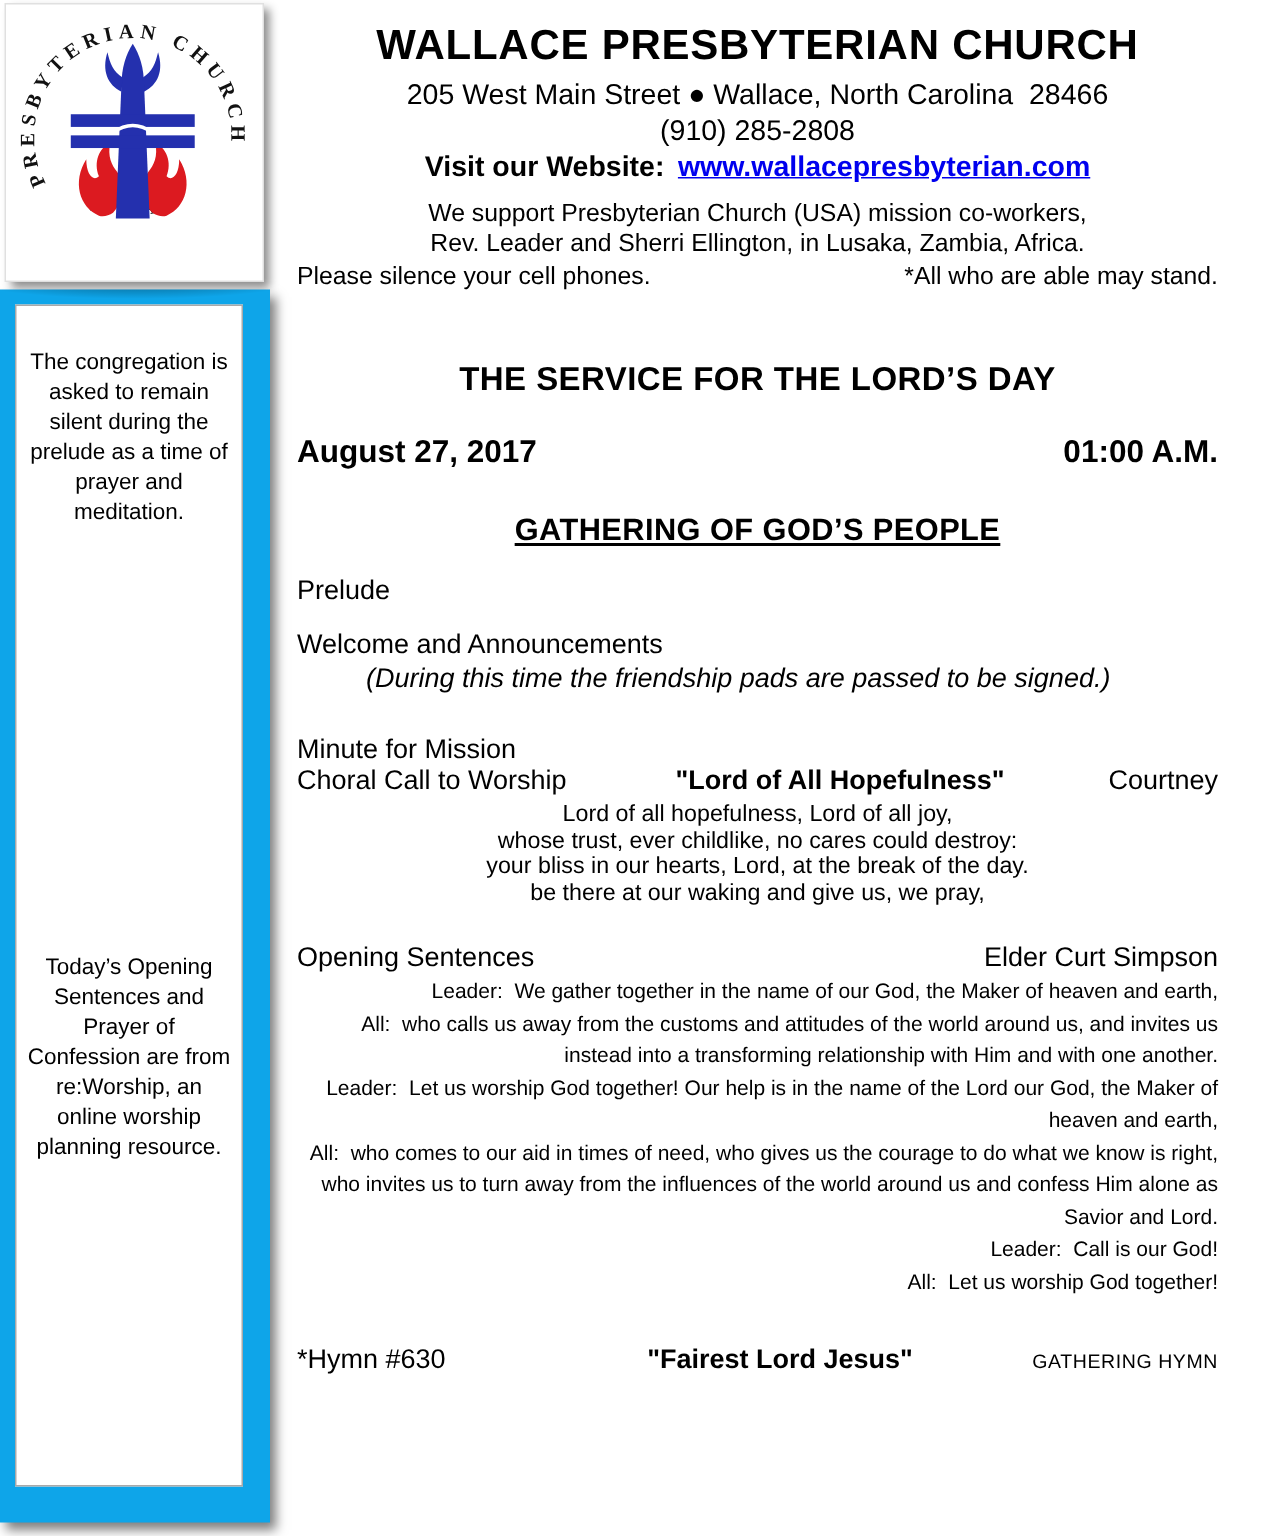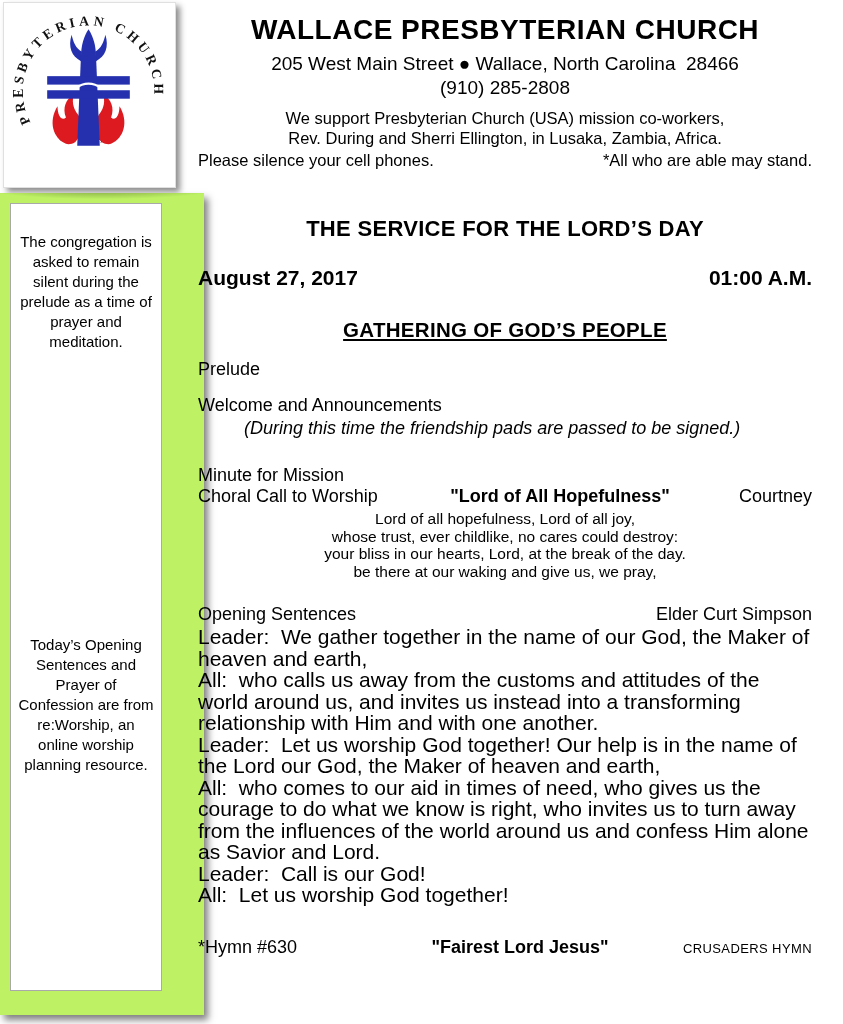--- a/index.html
+++ b/index.html
@@ -11,21 +11,21 @@
   .pre{white-space:pre-wrap;}
 
   
   .logo-card{
     position:absolute;left:3px;top:2px;width:171px;height:184px;background:#fff;
     border:1px solid #e0e0e0;box-shadow:4px 4px 6px rgba(0,0,0,0.45);
   }
   .logo-card svg{display:block;width:169px;height:182px;}
 
   .sidebar-card{
-    position:absolute;left:0;top:193px;width:204px;height:822px;background:#bef264;
+    position:absolute;left:0;top:193px;width:180px;height:822px;background:#0ea5e9;
     box-shadow:4px 5px 7px rgba(0,0,0,0.5);
   }
   .sidebar-card .curl-shadow{
     position:absolute;left:0;top:0;width:100%;height:12px;
     background:radial-gradient(ellipse 90% 160% at 50% -60%, rgba(0,0,0,0.45), rgba(0,0,0,0) 70%);
   }
   .note-box{
     position:absolute;left:10px;top:10px;width:150px;height:786px;
     border:1px solid #a9a9a9;background:#fff;
   }
@@ -59,21 +59,21 @@
   .minute{margin-top:26px;}
 
   .three-col{display:grid;grid-template-columns:205px 1fr 95px;align-items:baseline;font-size:18px;}
   .three-col .mid{text-align:center;font-weight:bold;}
   .three-col .right{text-align:right;}
   .choral-row{}
   .lyrics{margin-top:3px;text-align:center;font-size:15.5px;line-height:17.5px;}
 
   .opening-row{margin-top:24px;display:flex;justify-content:space-between;font-size:18px;}
   .dialogue{margin-top:1px;}
-  .dialogue p{margin:0;font-size:21px;line-height:21.5px;}
+  .dialogue p{margin:0;font-size:14px;line-height:21.5px;text-align:right;}
   .dialogue p.bold{font-weight:normal;}
 
   .hymn-row{margin-top:31px;grid-template-columns:165px 1fr 135px;}
   .hymn-row .right{font-size:13px;letter-spacing:0.4px;}
 </style>
 </head>
 <body>
 
 <div class="logo-card">
   <svg viewBox="0 0 180 190" aria-hidden="true">
@@ -112,23 +112,24 @@
     <div class="note note-1">The congregation is asked to remain silent during the prelude as a time of prayer and meditation.</div>
     <div class="note note-2">Today’s Opening Sentences and Prayer of Confession are from re:Worship, an online worship planning resource.</div>
   </div>
 </div>
 
 <div class="main">
 
   <h1 class="church-name">WALLACE PRESBYTERIAN CHURCH</h1>
   <div class="addr pre">205 West Main Street ● Wallace, North Carolina  28466</div>
   <div class="phone">(910) 285-2808</div>
+  <div class="website"><span>Visit our Website:</span><a href="#">www.wallacepresbyterian.com</a></div>
 
   <div class="mission mission-1">We support Presbyterian Church (USA) mission co-workers,</div>
-  <div class="mission">Rev. During and Sherri Ellington, in Lusaka, Zambia, Africa.</div>
+  <div class="mission">Rev. Leader and Sherri Ellington, in Lusaka, Zambia, Africa.</div>
 
   <div class="notes-row">
     <span>Please silence your cell phones.</span>
     <span>*All who are able may stand.</span>
   </div>
 
   <div class="service-title">THE SERVICE FOR THE LORD’S DAY</div>
 
   <div class="date-row">
     <span>August 27, 2017</span>
@@ -164,16 +165,16 @@
     <p class="pre bold">All:  who calls us away from the customs and attitudes of the world around us, and invites us instead into a transforming relationship with Him and with one another.</p>
     <p class="pre">Leader:  Let us worship God together! Our help is in the name of the Lord our God, the Maker of heaven and earth,</p>
     <p class="pre bold">All:  who comes to our aid in times of need, who gives us the courage to do what we know is right, who invites us to turn away from the influences of the world around us and confess Him alone as Savior and Lord.</p>
     <p class="pre">Leader:  Call is our God!</p>
     <p class="pre bold">All:  Let us worship God together!</p>
   </div>
 
   <div class="three-col hymn-row">
     <span>*Hymn #630</span>
     <span class="mid">"Fairest Lord Jesus"</span>
-    <span class="right">CRUSADERS HYMN</span>
+    <span class="right">GATHERING HYMN</span>
   </div>
 
 </div>
 
 </body></html>

